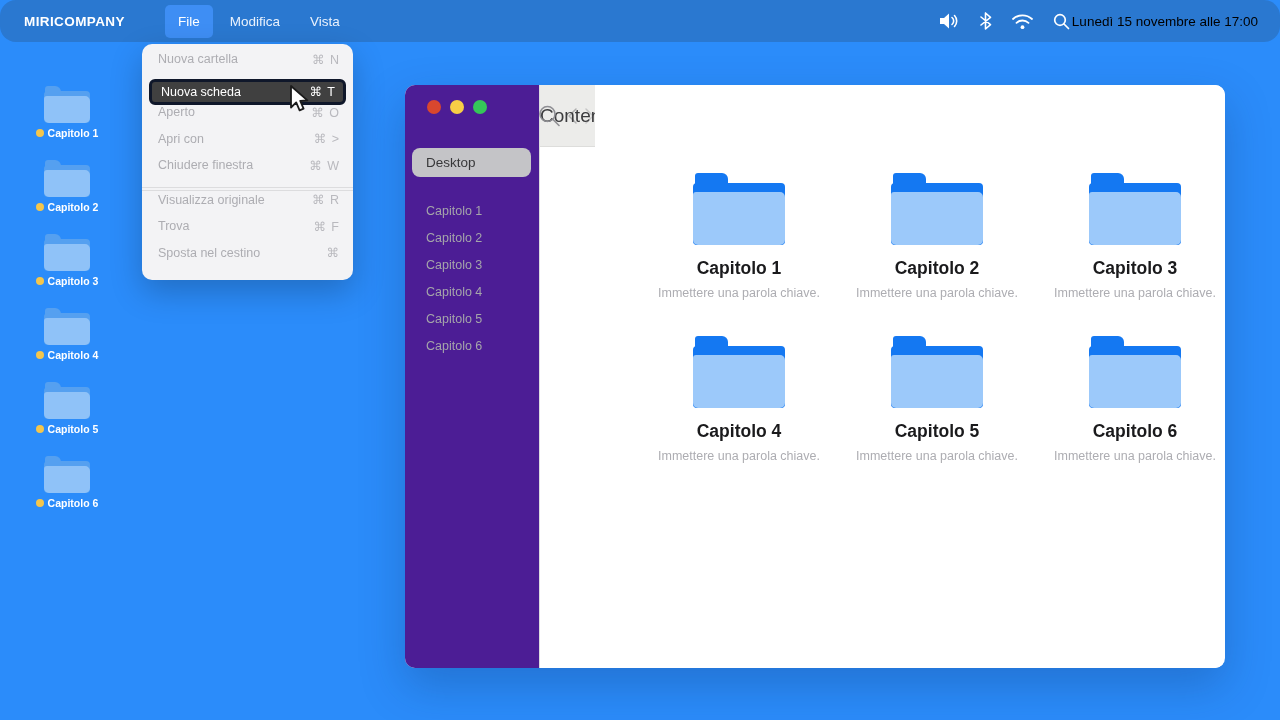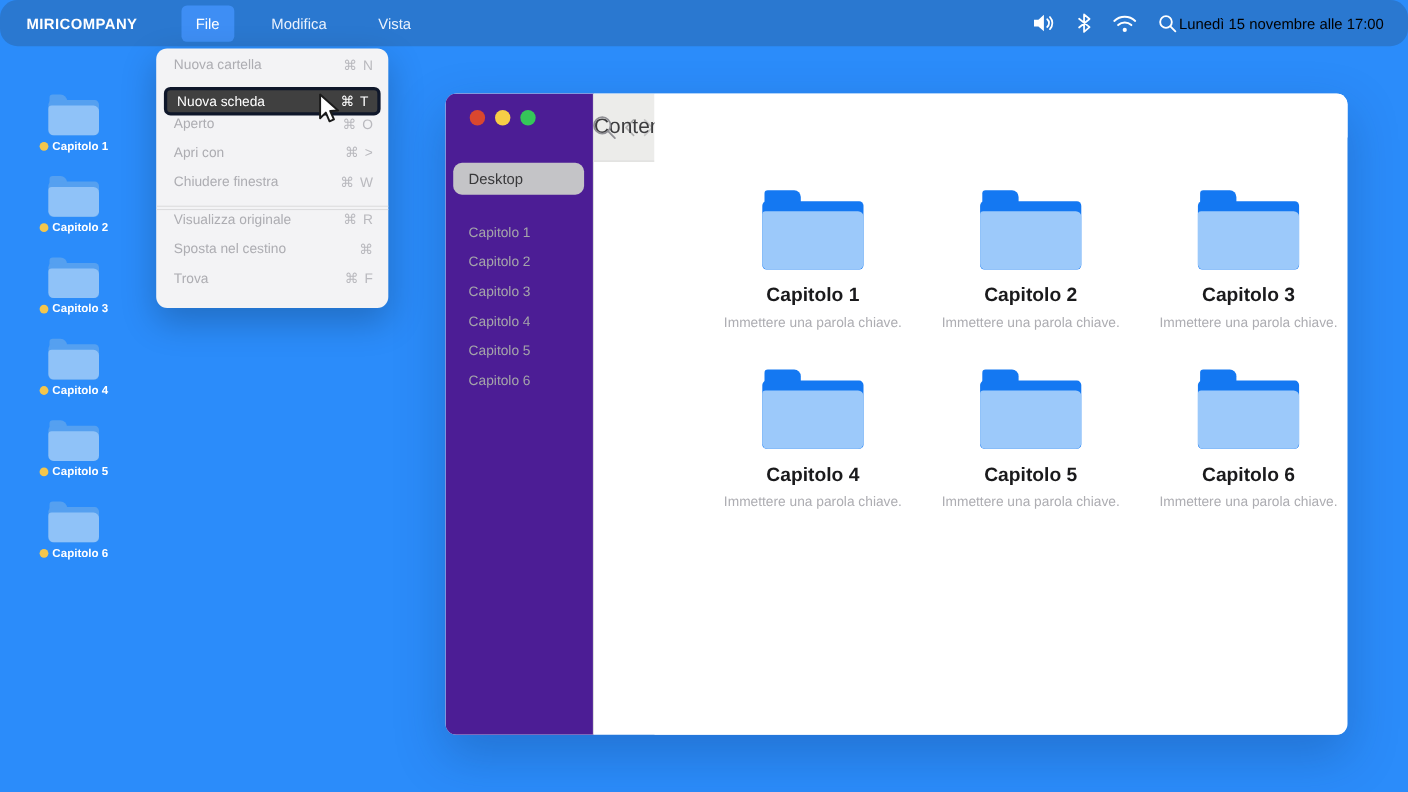--- a/index.html
+++ b/index.html
@@ -3,21 +3,21 @@
 <meta charset="utf-8">
 <style>
   * { margin:0; padding:0; box-sizing:border-box; }
   html,body { width:1280px; height:720px; overflow:hidden; }
   body { font-family:"Liberation Sans", sans-serif; background:#2B8CFA; position:relative; }
 
   
   .menubar { position:absolute; top:0; left:0; width:1280px; height:42px;
              background:#2A78D0; display:flex; align-items:center; color:#fff; z-index:40;border-radius:16px; }
   .brand { font-weight:bold; font-size:13.5px; letter-spacing:.4px; margin-left:24px; color:#fff; }
-  .menus { display:flex; align-items:center; margin-left:40px; gap:21px; }
+  .menus { display:flex; align-items:center; margin-left:40px; gap:4px; }
   .menu-btn { font-size:13.5px; color:#EAF2FD; padding:9px 13px; border-radius:5px; cursor:default; }
   .menu-btn.active { background:#3E8EF4; color:#fff; }
   .status { position:absolute; right:22px; top:0; height:42px; display:flex; align-items:center; gap:19px; }
   .status svg { display:block; }
   .clock-wrap { display:flex; align-items:center; gap:2px; }
   .clock { font-size:13.5px; color:#000000; white-space:nowrap; }
 
   
   .dicons { position:absolute; left:28px; top:86px; display:flex; flex-direction:column; gap:21px; z-index:5; }
   .dicon { width:78px; display:flex; flex-direction:column; align-items:center; }
@@ -318,24 +318,24 @@
       <span class="mlabel">Chiudere finestra</span>
       <span class="mshort">⌘ W</span>
     </div>
     <div class="msep"></div>
     <div class="msep"></div>
     <div class="mrow">
       <span class="mlabel">Visualizza originale</span>
       <span class="mshort">⌘ R</span>
     </div>
     <div class="mrow">
+      <span class="mlabel">Trova</span>
+      <span class="mshort">⌘ F</span>
+    </div>
+    <div class="mrow">
       <span class="mlabel">Sposta nel cestino</span>
       <span class="mshort">⌘</span>
-    </div>
-    <div class="mrow">
-      <span class="mlabel">Trova</span>
-      <span class="mshort">⌘ F</span>
     </div>
   </div>
 
 <svg class="cursor" width="27" height="30" viewBox="0 0 27 30">
   <path d="M7 3 L7 24.5 L12.2 19.4 L15.6 27.3 L19.6 25.6 L16.2 17.9 L23.4 17.4 Z" fill="#fff" stroke="#1b1b1b" stroke-width="1.8" stroke-linejoin="round"></path>
 </svg>
 
 </body></html>

